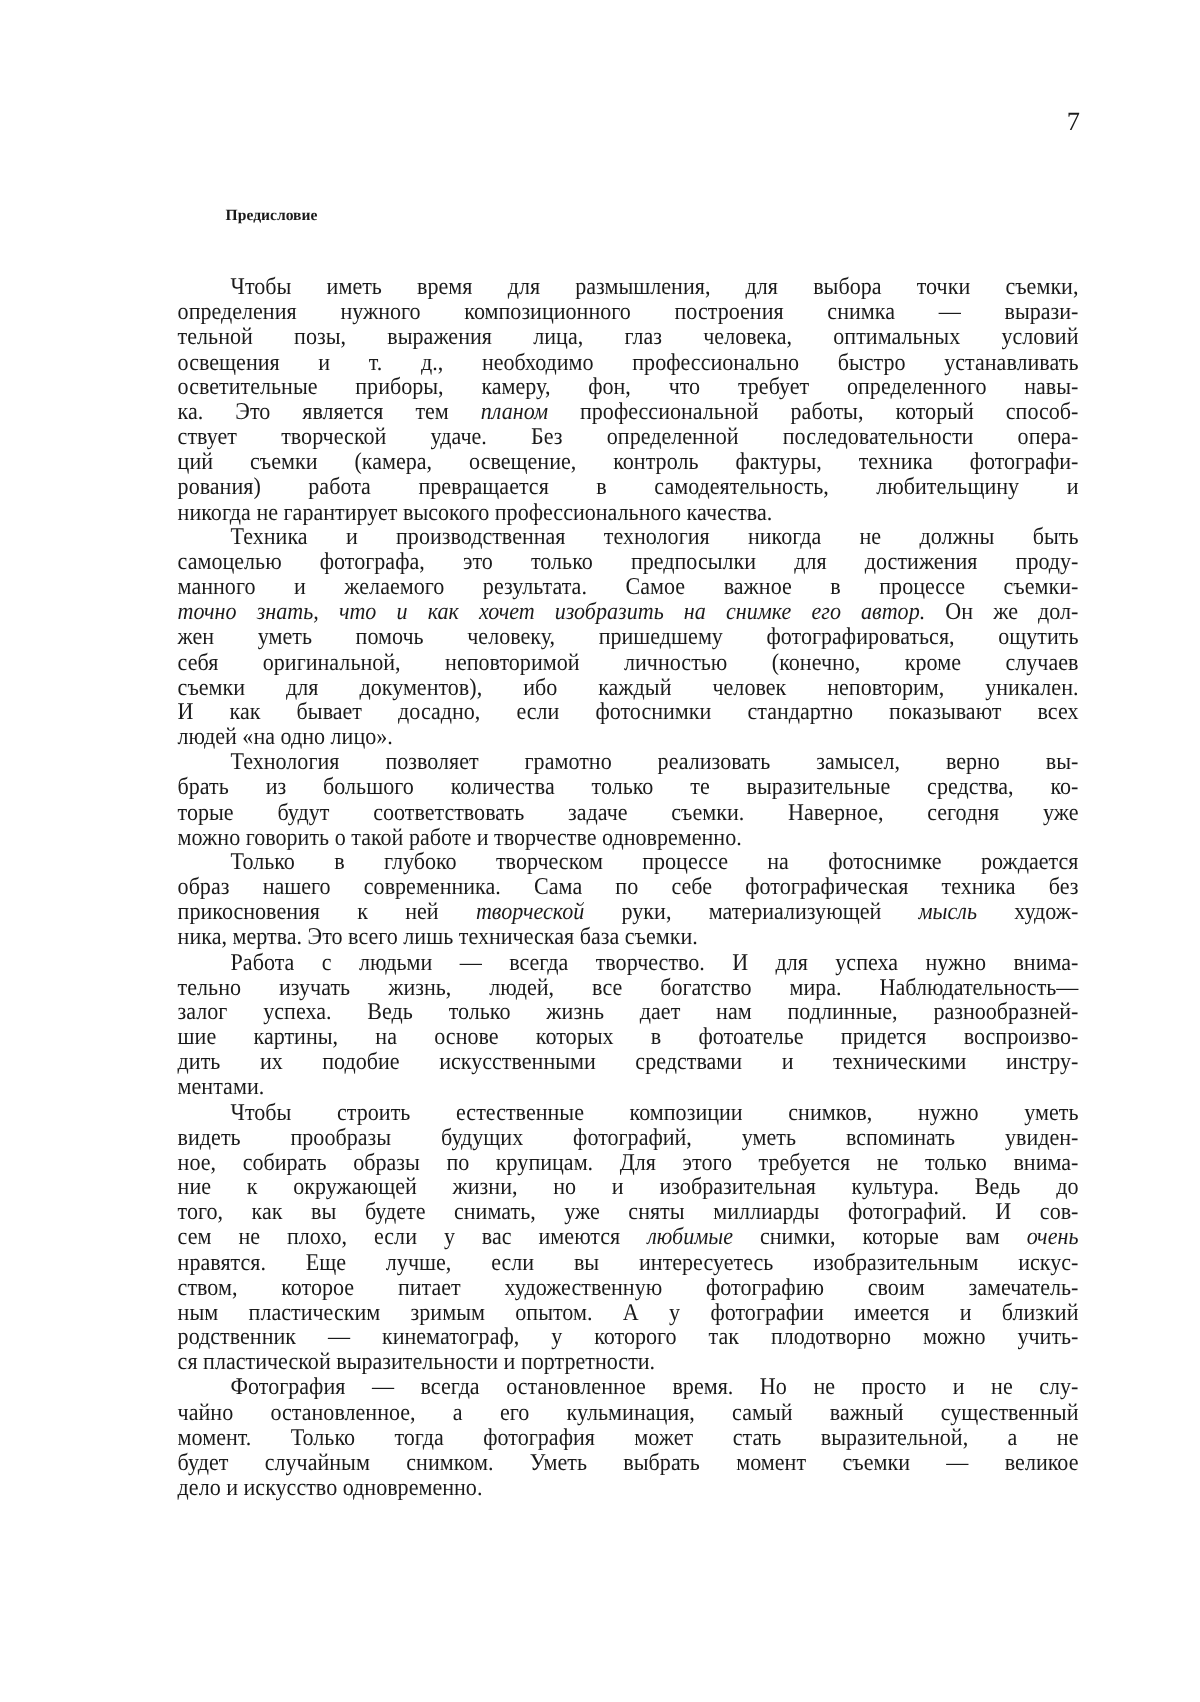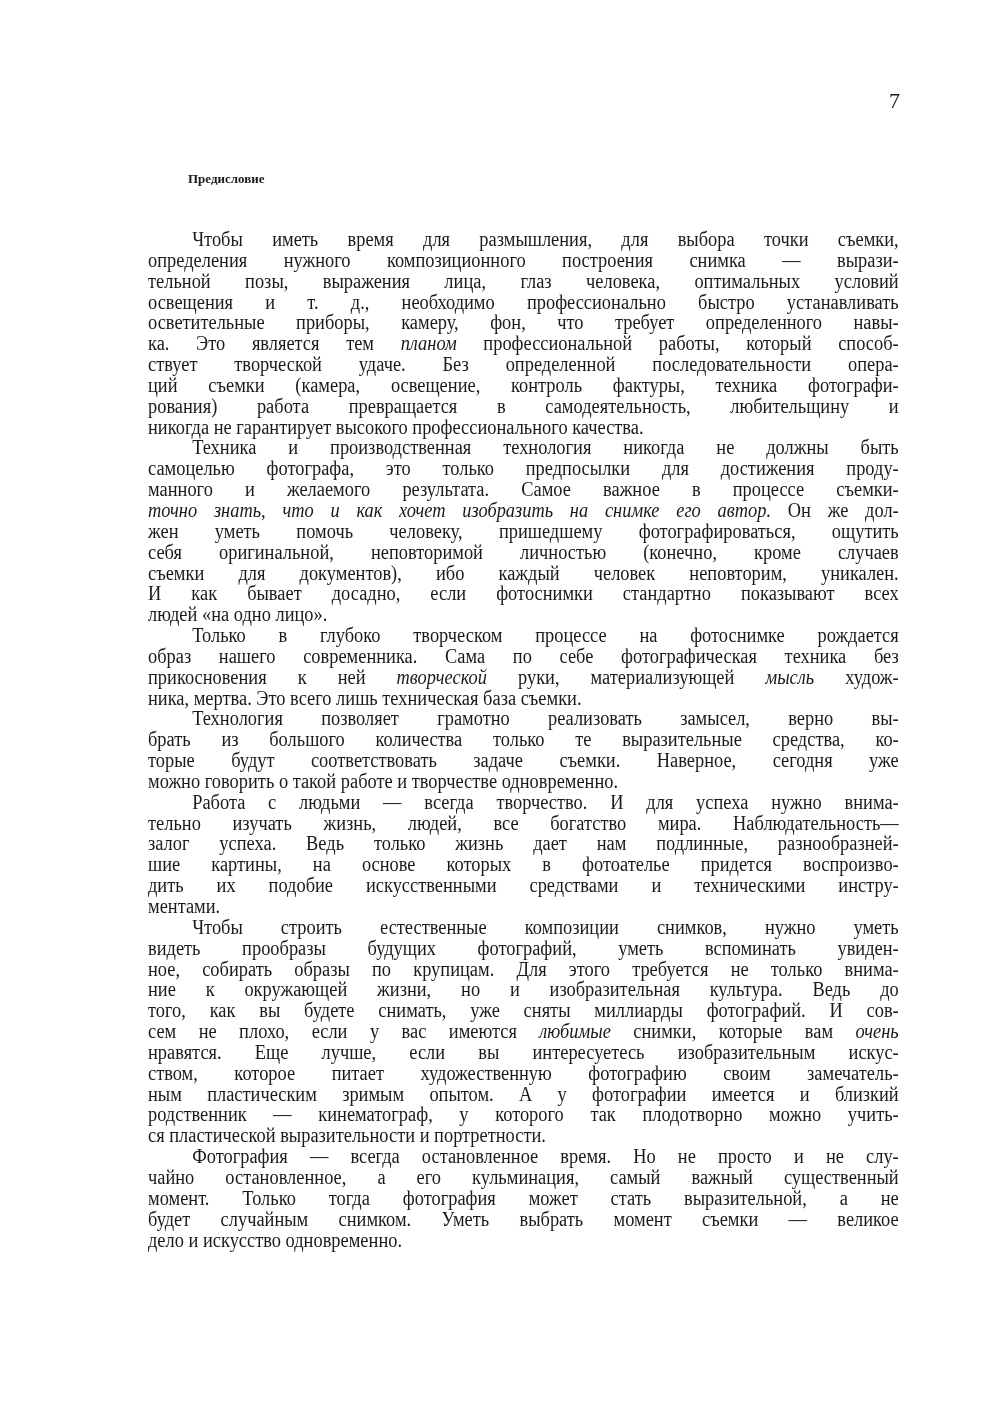--- a/index.html
+++ b/index.html
@@ -37,30 +37,30 @@
         <div class="line">самоцелью фотографа, это только предпосылки для достижения проду-</div>
         <div class="line">манного и желаемого результата. Самое важное в процессе съемки-</div>
         <div class="line"><em>точно знать, что и как хочет изобразить на снимке его автор.</em> Он же дол-</div>
         <div class="line">жен уметь помочь человеку, пришедшему фотографироваться, ощутить</div>
         <div class="line">себя оригинальной, неповторимой личностью (конечно, кроме случаев</div>
         <div class="line">съемки для документов), ибо каждый человек неповторим, уникален.</div>
         <div class="line">И как бывает досадно, если фотоснимки стандартно показывают всех</div>
         <div class="line last">людей «на одно лицо».</div>
       </div>
       <div>
+        <div class="line indent">Технология позволяет грамотно реализовать замысел, верно вы-</div>
+        <div class="line">брать из большого количества только те выразительные средства, ко-</div>
+        <div class="line">торые будут соответствовать задаче съемки. Наверное, сегодня уже</div>
+        <div class="line last">можно говорить о такой работе и творчестве одновременно.</div>
+      </div>
+      <div>
         <div class="line indent">Только в глубоко творческом процессе на фотоснимке рождается</div>
         <div class="line">образ нашего современника. Сама по себе фотографическая техника без</div>
         <div class="line">прикосновения к ней <em>творческой</em> руки, материализующей <em>мысль</em> худож-</div>
         <div class="line last">ника, мертва. Это всего лишь техническая база съемки.</div>
-      </div>
-      <div>
-        <div class="line indent">Технология позволяет грамотно реализовать замысел, верно вы-</div>
-        <div class="line">брать из большого количества только те выразительные средства, ко-</div>
-        <div class="line">торые будут соответствовать задаче съемки. Наверное, сегодня уже</div>
-        <div class="line last">можно говорить о такой работе и творчестве одновременно.</div>
       </div>
       <div>
         <div class="line indent">Работа с людьми — всегда творчество. И для успеха нужно внима-</div>
         <div class="line">тельно изучать жизнь, людей, все богатство мира. Наблюдательность—</div>
         <div class="line">залог успеха. Ведь только жизнь дает нам подлинные, разнообразней-</div>
         <div class="line">шие картины, на основе которых в фотоателье придется воспроизво-</div>
         <div class="line">дить их подобие искусственными средствами и техническими инстру-</div>
         <div class="line last">ментами.</div>
       </div>
       <div>

